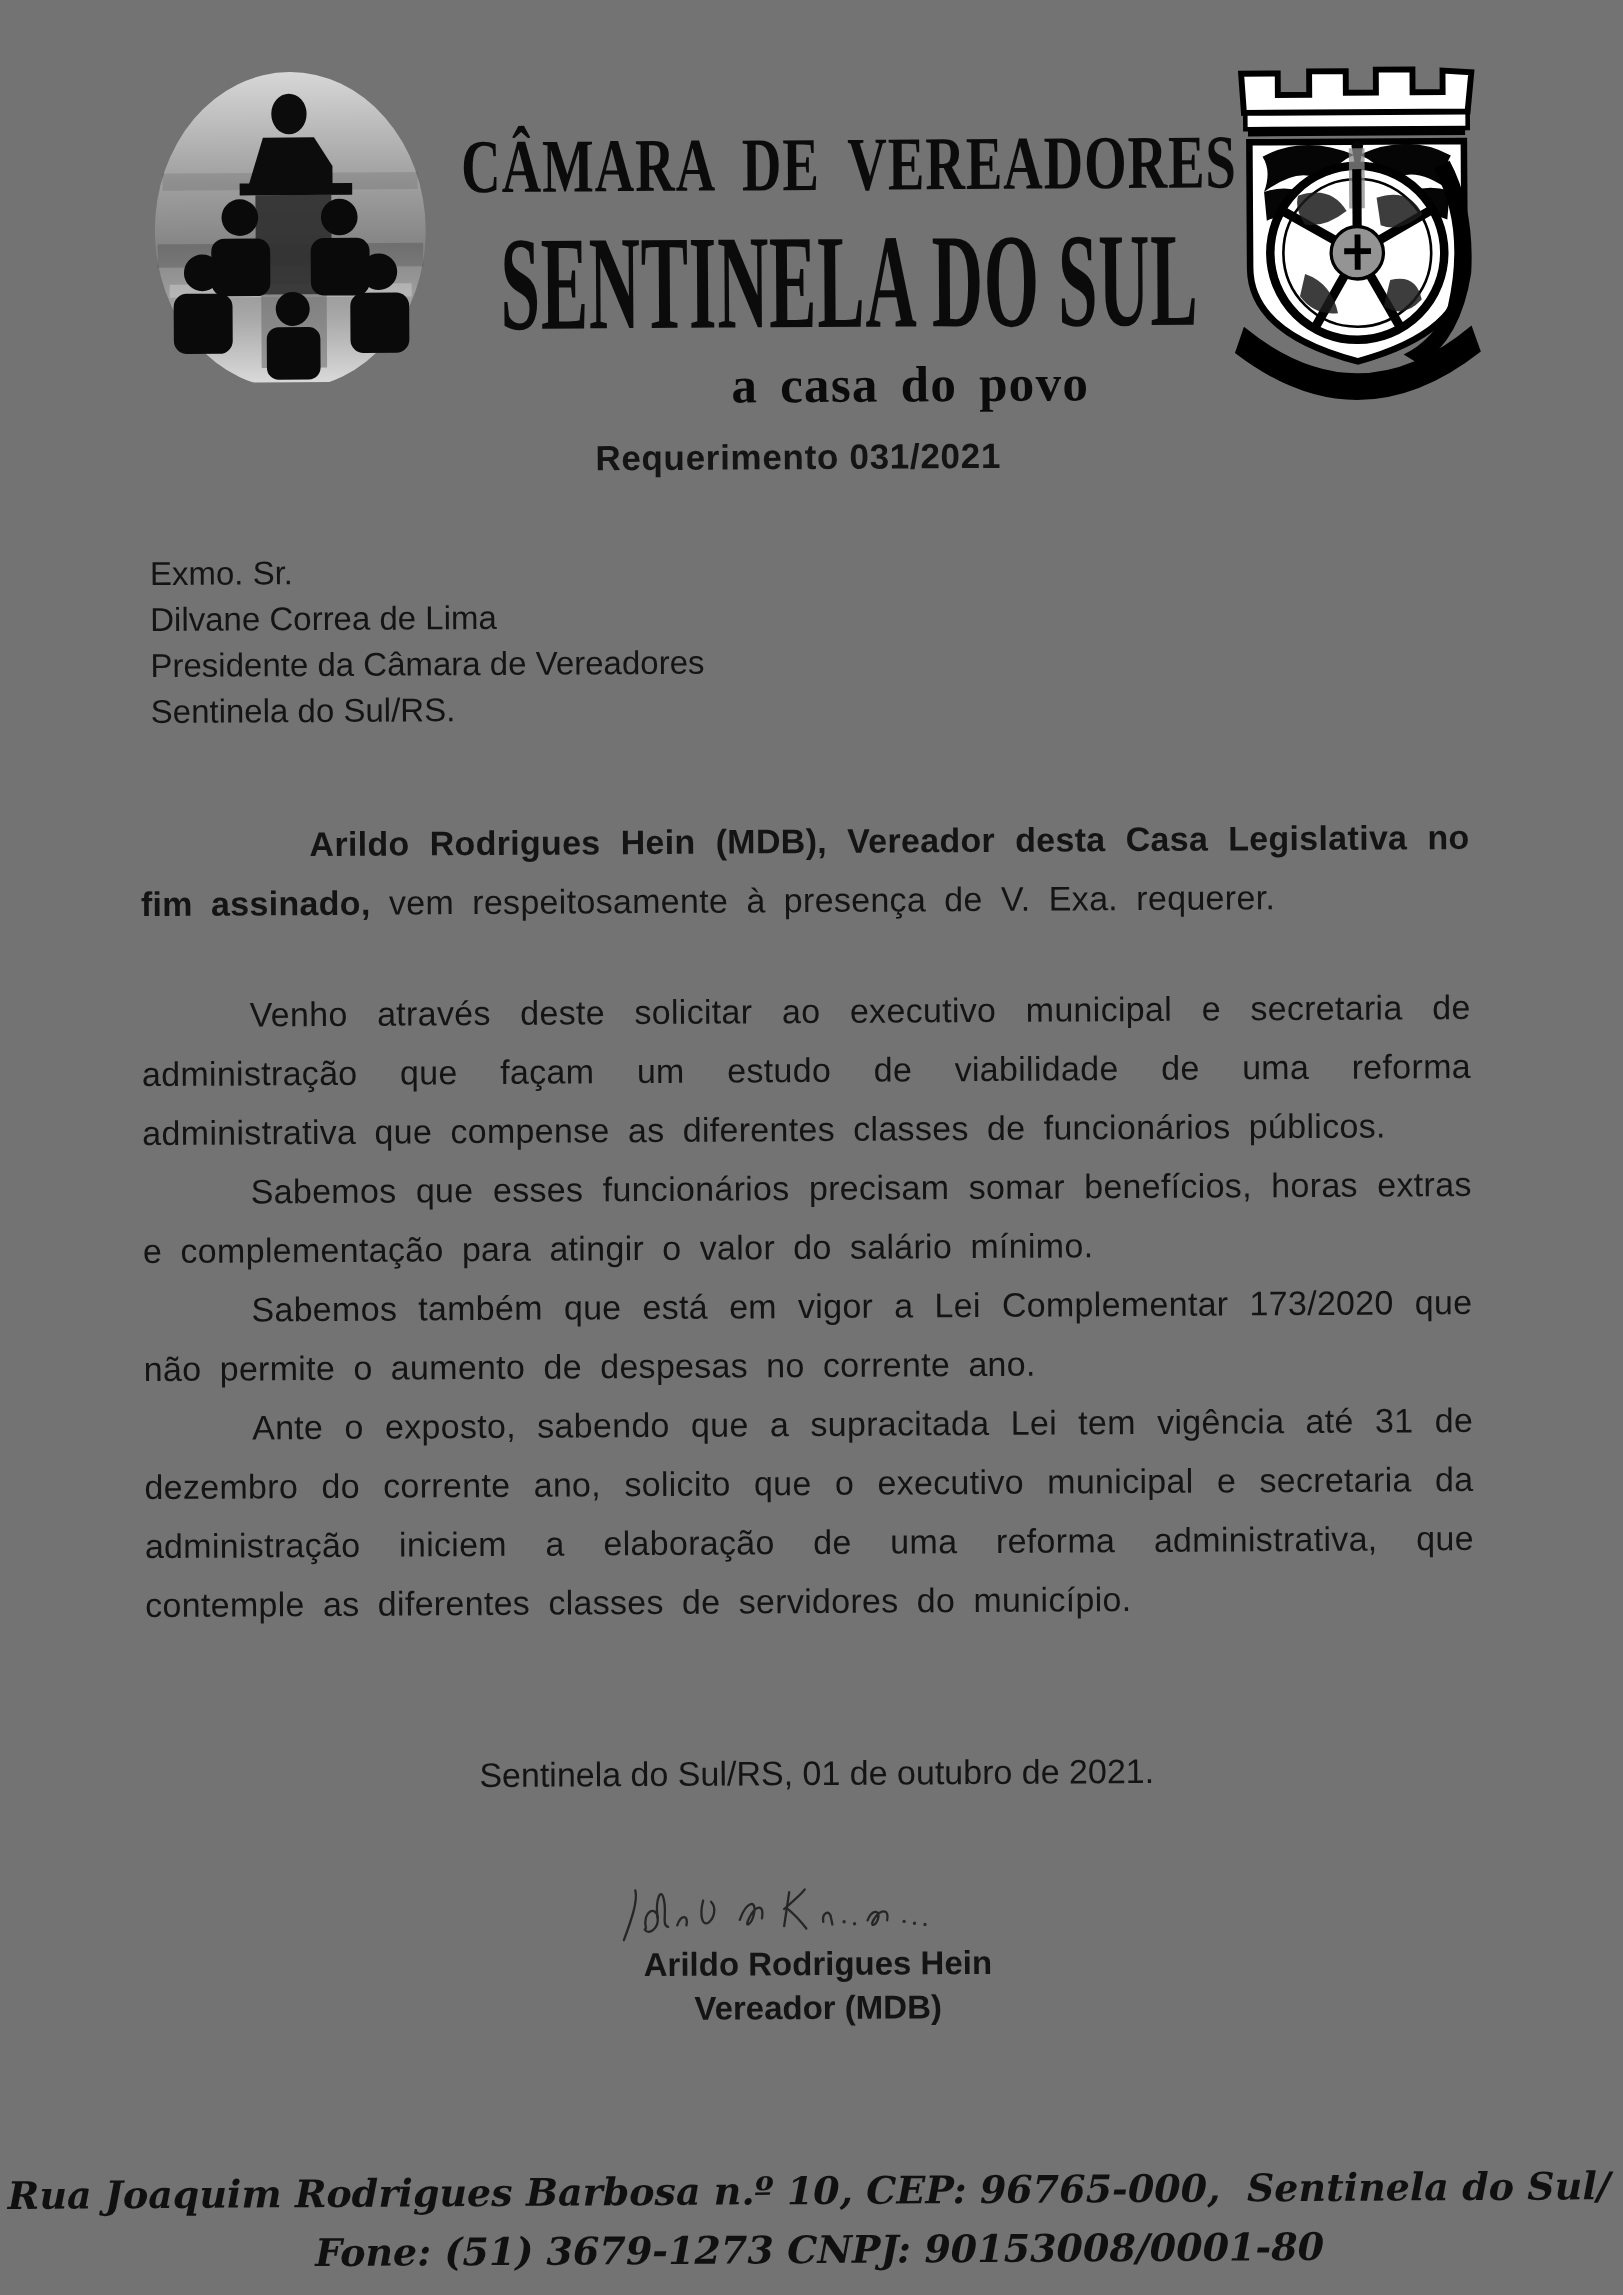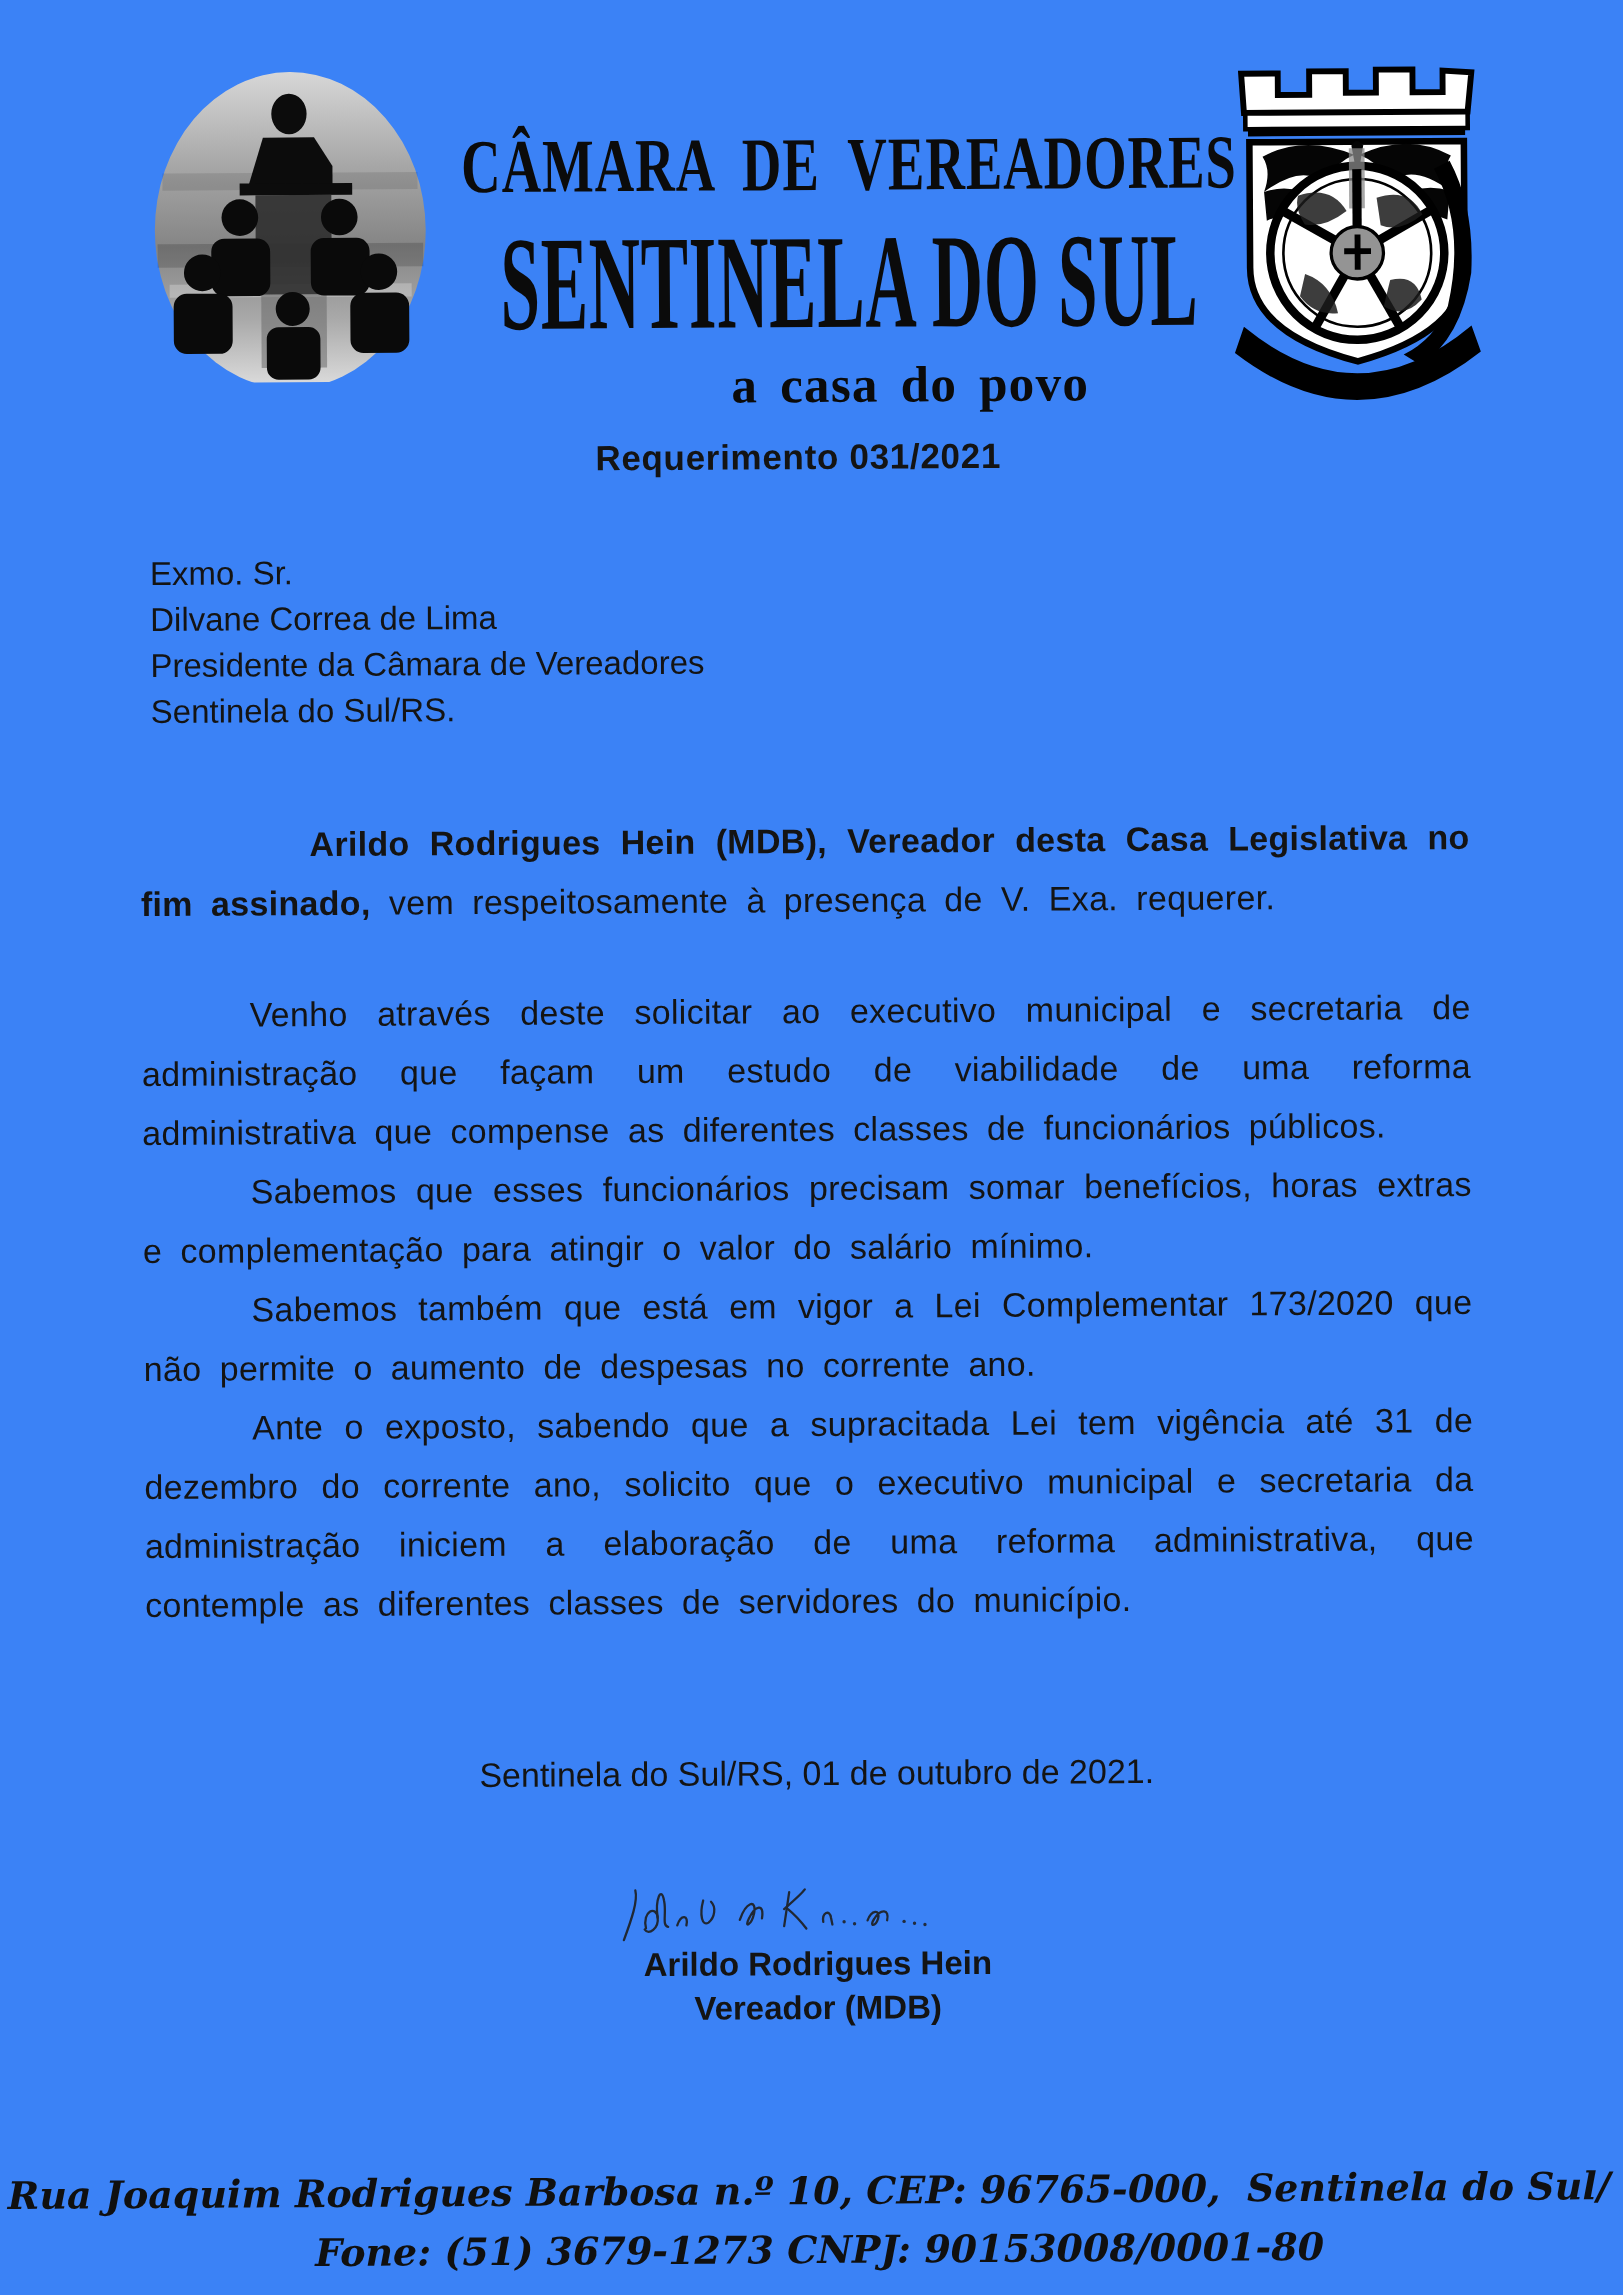--- a/index.html
+++ b/index.html
@@ -1,19 +1,19 @@
 <!DOCTYPE html>
 <html style="font-size:10.5px"><head>
 <meta charset="utf-8">
 <style>
   html,body{margin:0;padding:0;background:#ffffff;}
   .page{
     position:relative;
     width:1623px;height:2295px;
-    background:#3b82f6;
+    background:#737373;
     overflow:hidden;
     font-family:"Liberation Sans",sans-serif;
     color:#141414;
   }
   .tilt{position:absolute;inset:0;transform:rotate(-0.35deg);transform-origin:50% 40%;}
 
   
   .logo-left{position:absolute;left:147px;top:65px;width:295px;height:314px;}
   .logo-right{position:absolute;left:1229px;top:60px;width:266px;height:361px;}
   .title-block{

